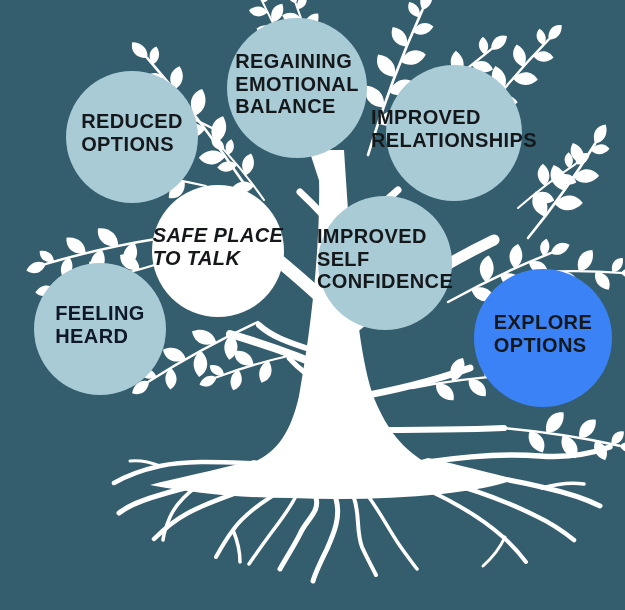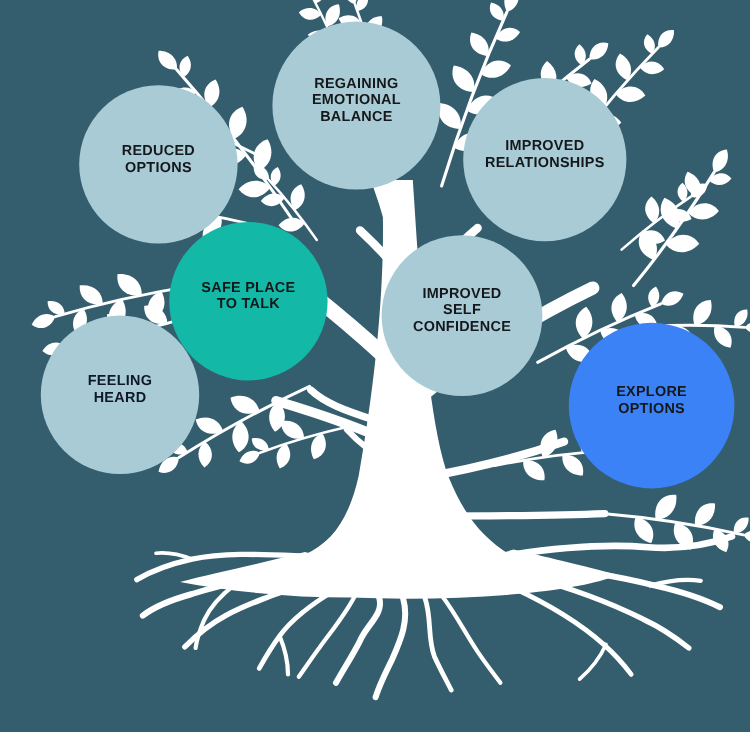--- a/index.html
+++ b/index.html
@@ -8,24 +8,23 @@
     position:relative;
     width:625px;height:610px;
     overflow:hidden;
     font-family:"Liberation Sans","DejaVu Sans",sans-serif;
   }
   .canvas svg{position:absolute;left:0;top:0;}
   .bubble{
     position:absolute;
     border-radius:50%;
     display:flex;align-items:center;justify-content:center;
-    text-align:center;
     box-sizing:border-box;
     font-weight:bold;
-    font-size:12px;
+    font-size:20px;
     line-height:1.14;
     letter-spacing:.02em;
   }
   .bubble span{
     display:block;
     white-space:pre-line;
     transform:translateY(-4px);
   }
 </style>
 </head>
@@ -254,21 +253,21 @@
     </div>
     <div class="bubble" style="left: 227px; top: 18px; width: 140px; height: 140px; background: rgb(169, 203, 214); color: rgb(21, 24, 27);">
       <span>REGAINING
 EMOTIONAL
 BALANCE</span>
     </div>
     <div class="bubble" style="left: 386px; top: 65px; width: 136px; height: 136px; background: rgb(169, 203, 214); color: rgb(21, 24, 27);">
       <span>IMPROVED
 RELATIONSHIPS</span>
     </div>
-    <div class="bubble" style="left: 141px; top: 185px; width: 132px; height: 132px; background: #14b8a6; color: rgb(21, 24, 27);">
+    <div class="bubble" style="left: 152px; top: 185px; width: 132px; height: 132px; background: #ffffff; color: rgb(21, 24, 27); font-style: italic;">
       <span>SAFE PLACE
 TO TALK</span>
     </div>
     <div class="bubble" style="left: 318px; top: 196px; width: 134px; height: 134px; background: rgb(169, 203, 214); color: rgb(21, 24, 27);">
       <span>IMPROVED
 SELF
 CONFIDENCE</span>
     </div>
     <div class="bubble" style="left: 34px; top: 263px; width: 132px; height: 132px; background: rgb(169, 203, 214); color: #0f172a;">
       <span>FEELING

